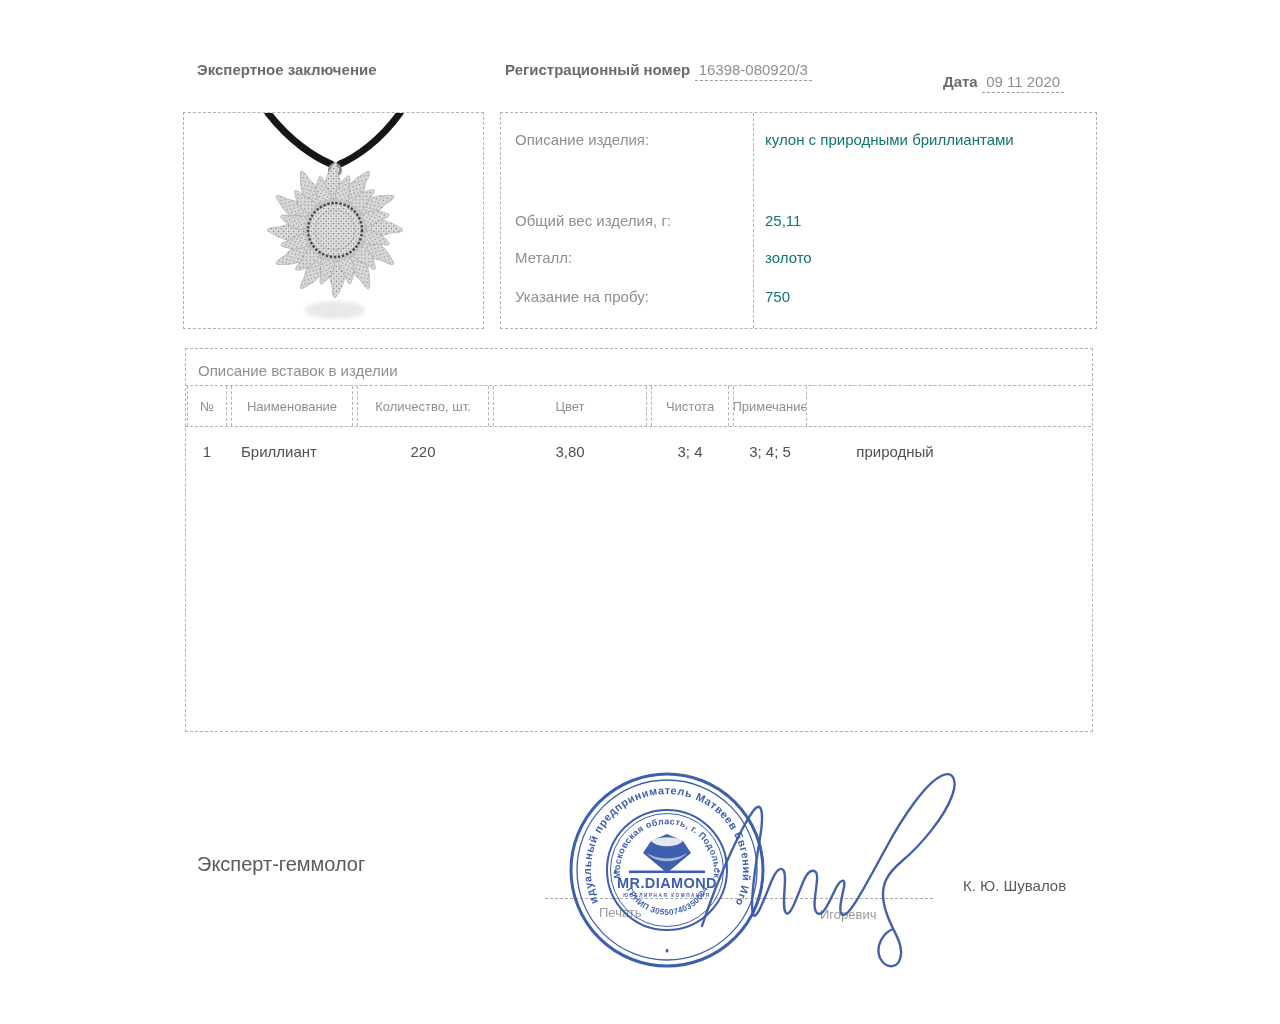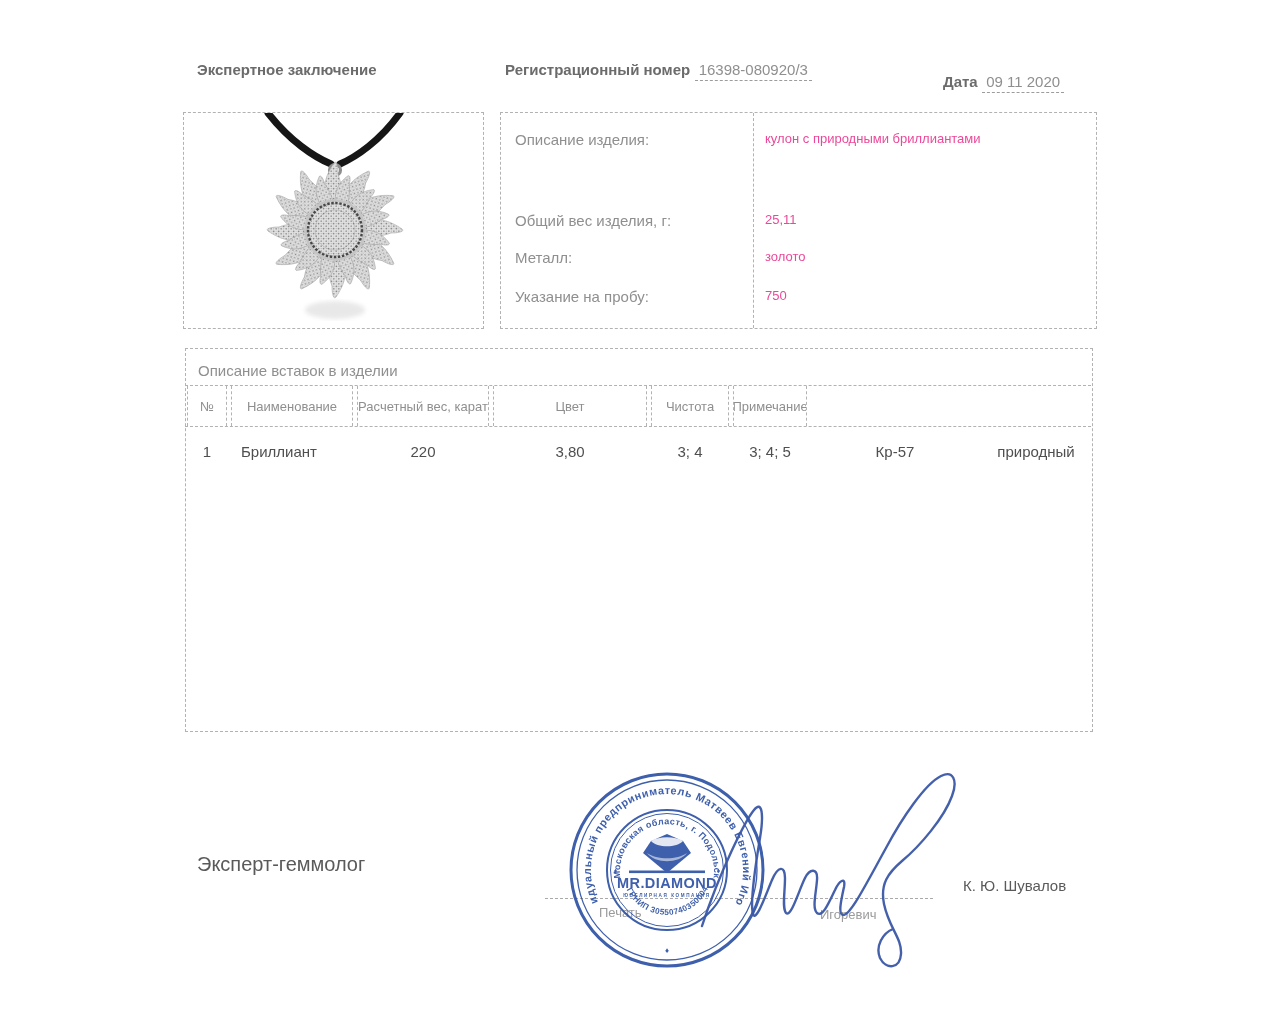--- a/index.html
+++ b/index.html
@@ -2,21 +2,21 @@
 <html><head>
 <meta charset="utf-8">
 <style>
   html,body{margin:0;padding:0;background:#fff;}
   .page{position:relative;width:1116px;height:1024px;background:#ffffff;
         font-family:"Liberation Sans", sans-serif;overflow:hidden;}
   .abs{position:absolute;}
   .dash{border:1px dashed #b2b2b2;}
   .bold-head{font-weight:bold;color:#6b6b6b;font-size:15px;white-space:nowrap;}
   .lbl{color:#8f8f8f;font-size:15px;white-space:nowrap;}
-  .val{color:#ec4899;font-size:13px;white-space:nowrap;}
+  .val{color:#0f766e;font-size:15px;white-space:nowrap;}
   .u-dash{border-bottom:1px dashed #9c9c9c;padding:0 4px 2px 4px;color:#8f8f8f;font-weight:normal;}
   
   .desc-row{position:absolute;left:0;width:100%;}
   .desc-row .lbl{position:absolute;left:14px;}
   .desc-row .val{position:absolute;left:264px;}
   .vdiv{position:absolute;top:0;bottom:0;border-left:1px dashed #b2b2b2;}
   
   .tbl-grid{display:grid;grid-template-columns:40px 122px 132px 154px 78px 74px 168px 1fr;column-gap:4px;}
   .th{border-left:1px dashed #b2b2b2;border-right:1px dashed #b2b2b2;
       color:#8f8f8f;font-size:13px;display:flex;align-items:center;justify-content:center;
@@ -122,34 +122,33 @@
       <span class="val">750</span>
     </div>
   </div>
 
   <div class="abs dash" style="left:185px;top:348px;width:906px;height:382px;text-align:right;">
     <div class="abs lbl" style="left:12px;top:13px;">Описание вставок в изделии</div>
 
     <div class="abs tbl-grid" style="left:-1px;top:36px;width:906px;height:42px;border-top:1px dashed #b2b2b2;border-bottom:1px dashed #b2b2b2;box-sizing:border-box;padding:0 2px;">
       <div class="th">№</div>
       <div class="th">Наименование</div>
-      <div class="th">Расчетный вес, карат</div>
+      <div class="th">Количество, шт.</div>
       <div class="th">Цвет</div>
       <div class="th">Чистота</div>
       <div class="th">Примечание</div>
     </div>
 
     <div class="abs tbl-grid" style="left:-1px;top:86px;width:906px;height:32px;box-sizing:border-box;padding:0 2px;">
       <div class="td">1</div>
       <div class="td left">Бриллиант</div>
       <div class="td">220</div>
       <div class="td">3,80</div>
       <div class="td">3; 4</div>
       <div class="td">3; 4; 5</div>
-      <div class="td">Кр-57</div>
       <div class="td">природный</div>
     </div>
   </div>
 
 
   <div class="abs" style="left:197px;top:853px;">
     <div style="font-size:20px;color:#5a5a5a;">Эксперт-геммолог</div>
   </div>
 
   <div class="sig-line" style="left:545px;top:898px;width:388px;"></div>

